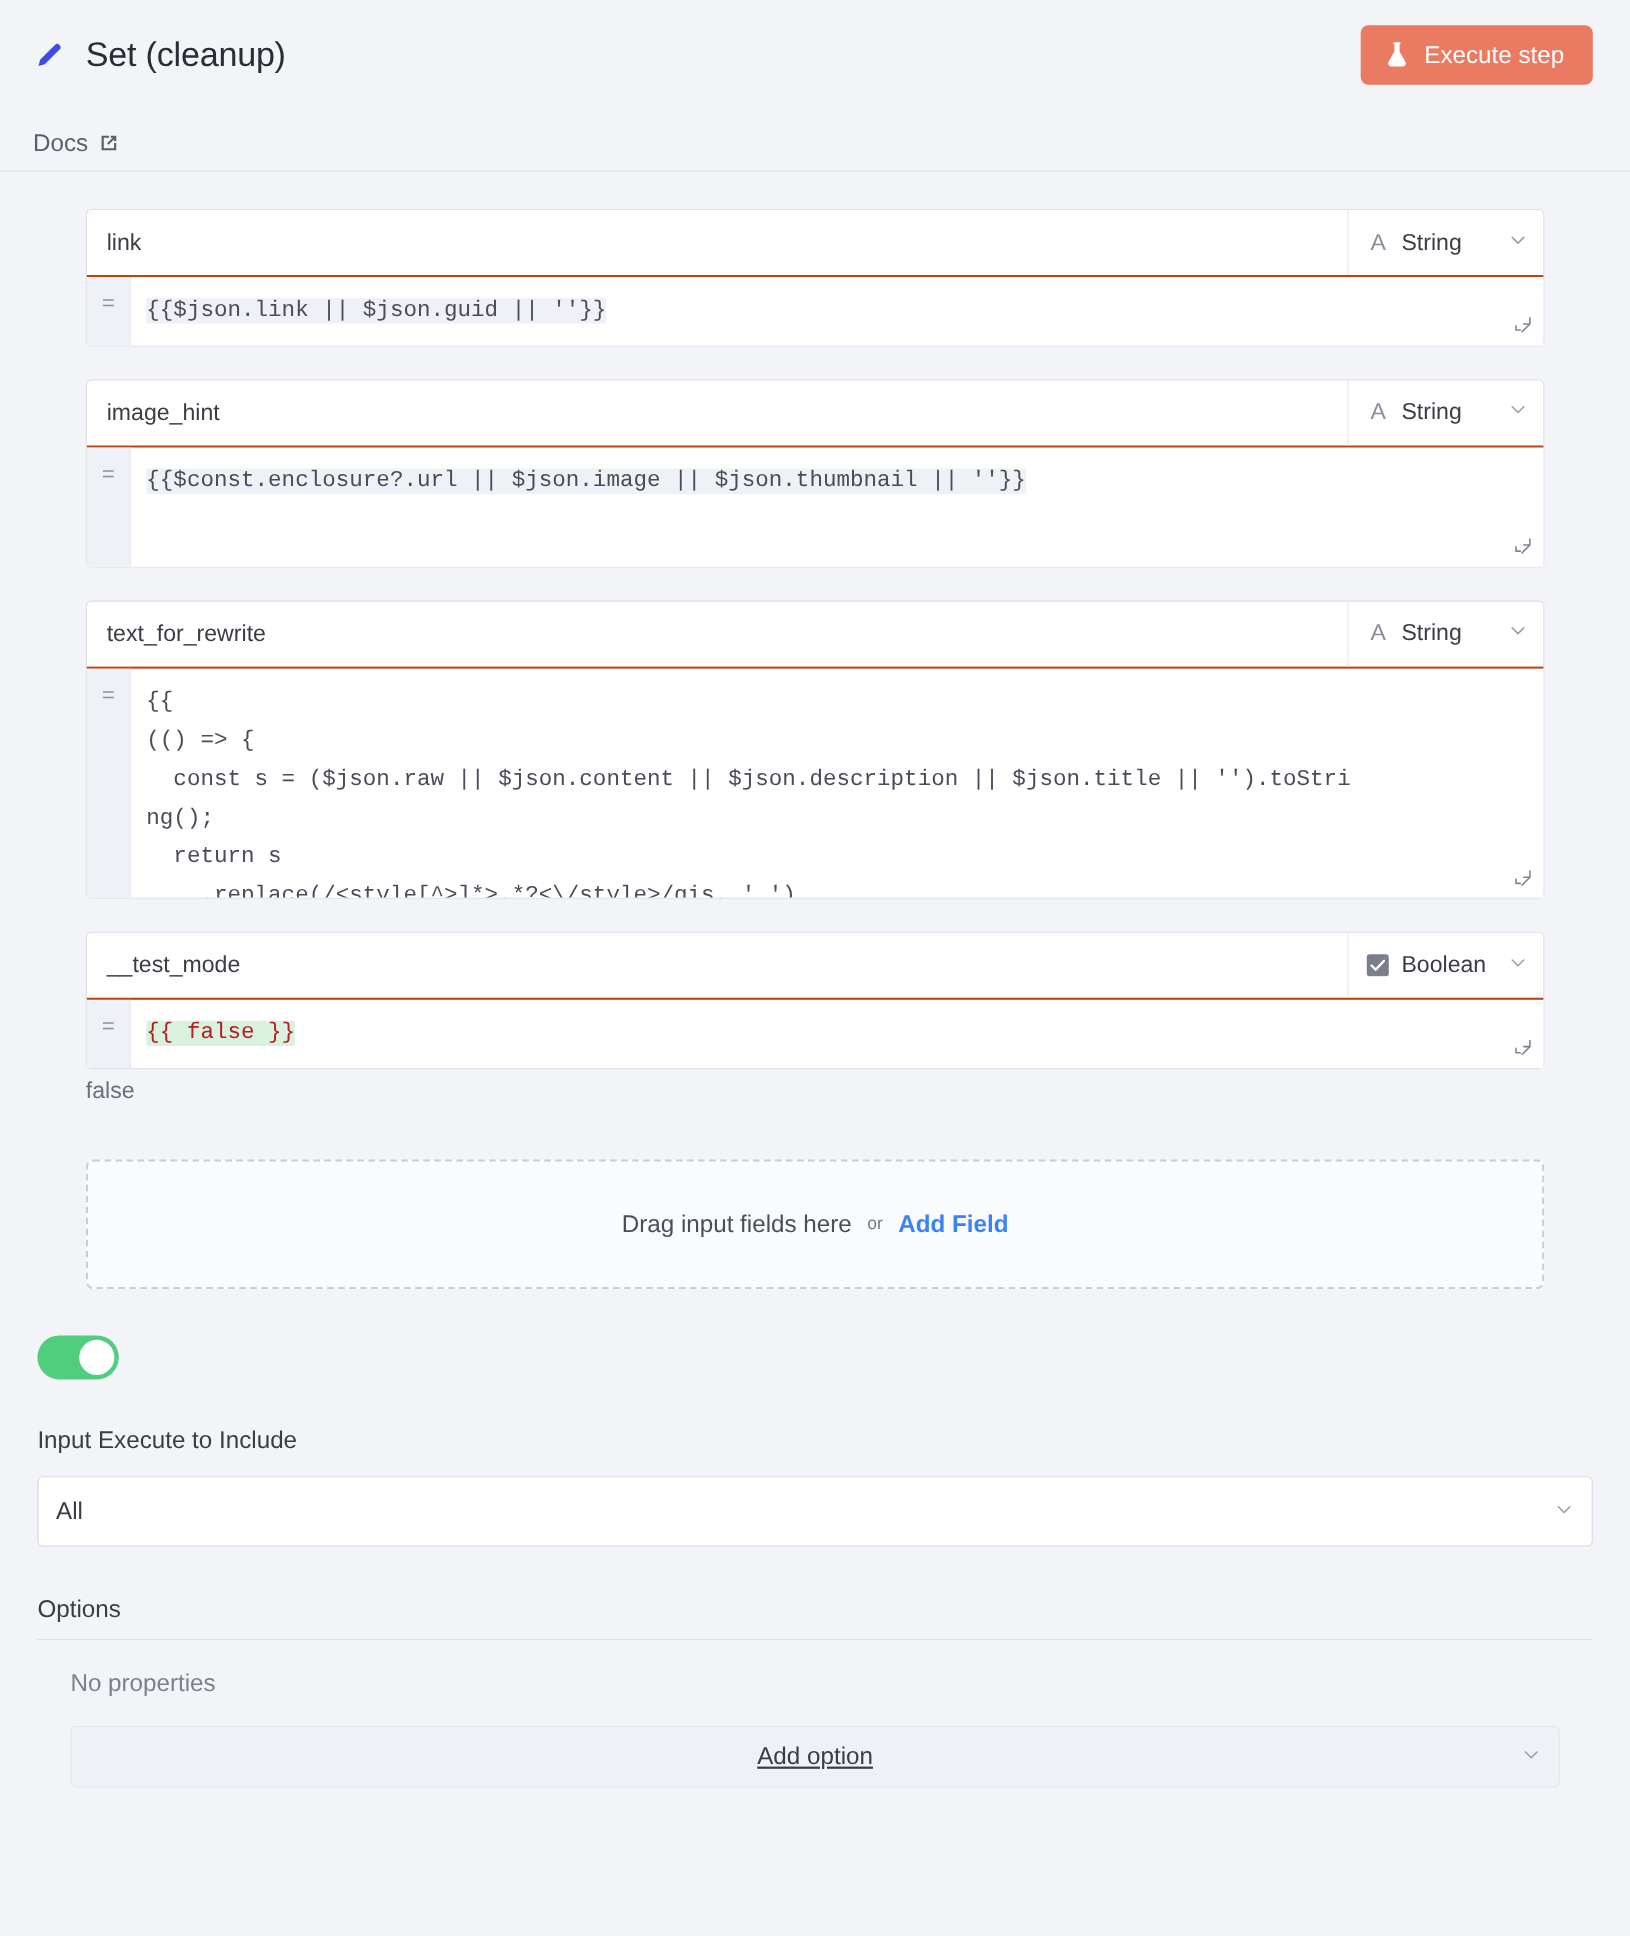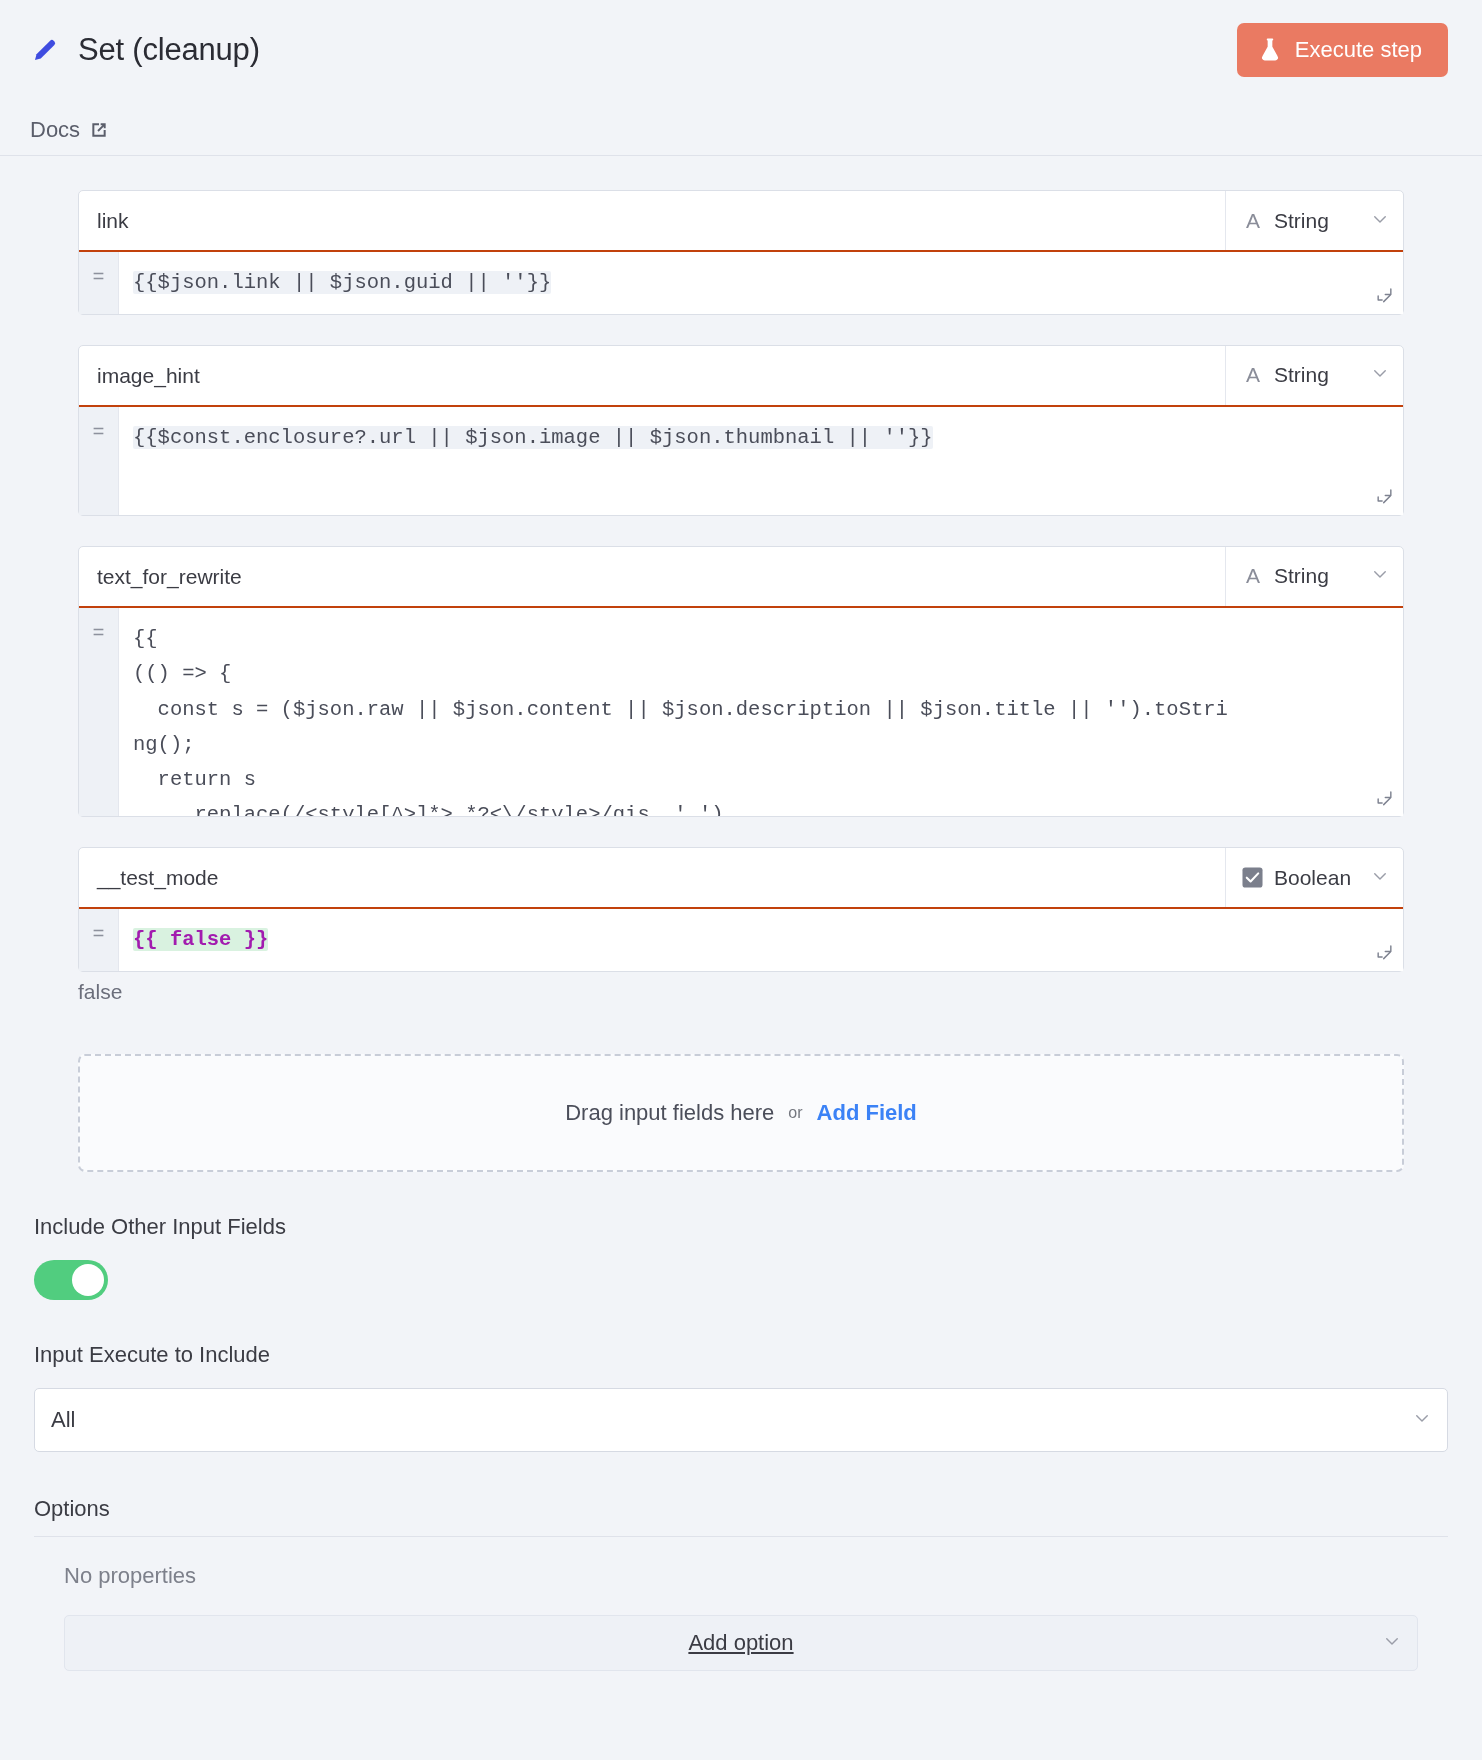--- a/index.html
+++ b/index.html
@@ -167,23 +167,22 @@
     color: #4a4d59;
     white-space: pre;
     overflow: hidden;
   }
   .expr .hl {
     background: #eef1f6;
     border-radius: 2px;
   }
   .expr .hl-green {
     background: #d9f2e0;
-    color: #a21caf;
+    color: #b91c1c;
     border-radius: 2px;
-    font-weight: bold;
   }
   .expand-btn {
     position: absolute;
     right: 4px;
     bottom: 4px;
     width: 30px;
     height: 30px;
     display: flex;
     align-items: center;
     justify-content: center;
@@ -440,21 +439,20 @@
   </div>
   <div class="result-hint">false</div>
 
   <div class="dropzone">
     <span>Drag input fields here</span>
     <span class="or">or</span>
     <span class="add-field-link">Add Field</span>
   </div>
 
   <div class="param">
-    <div class="param-label">Include Other Input Fields</div>
     <div class="toggle">
       <div class="knob"></div>
     </div>
   </div>
 
   <div class="param">
     <div class="param-label">Input Execute to Include</div>
     <div class="select-box">
       <span class="val">All</span>
       <span>

